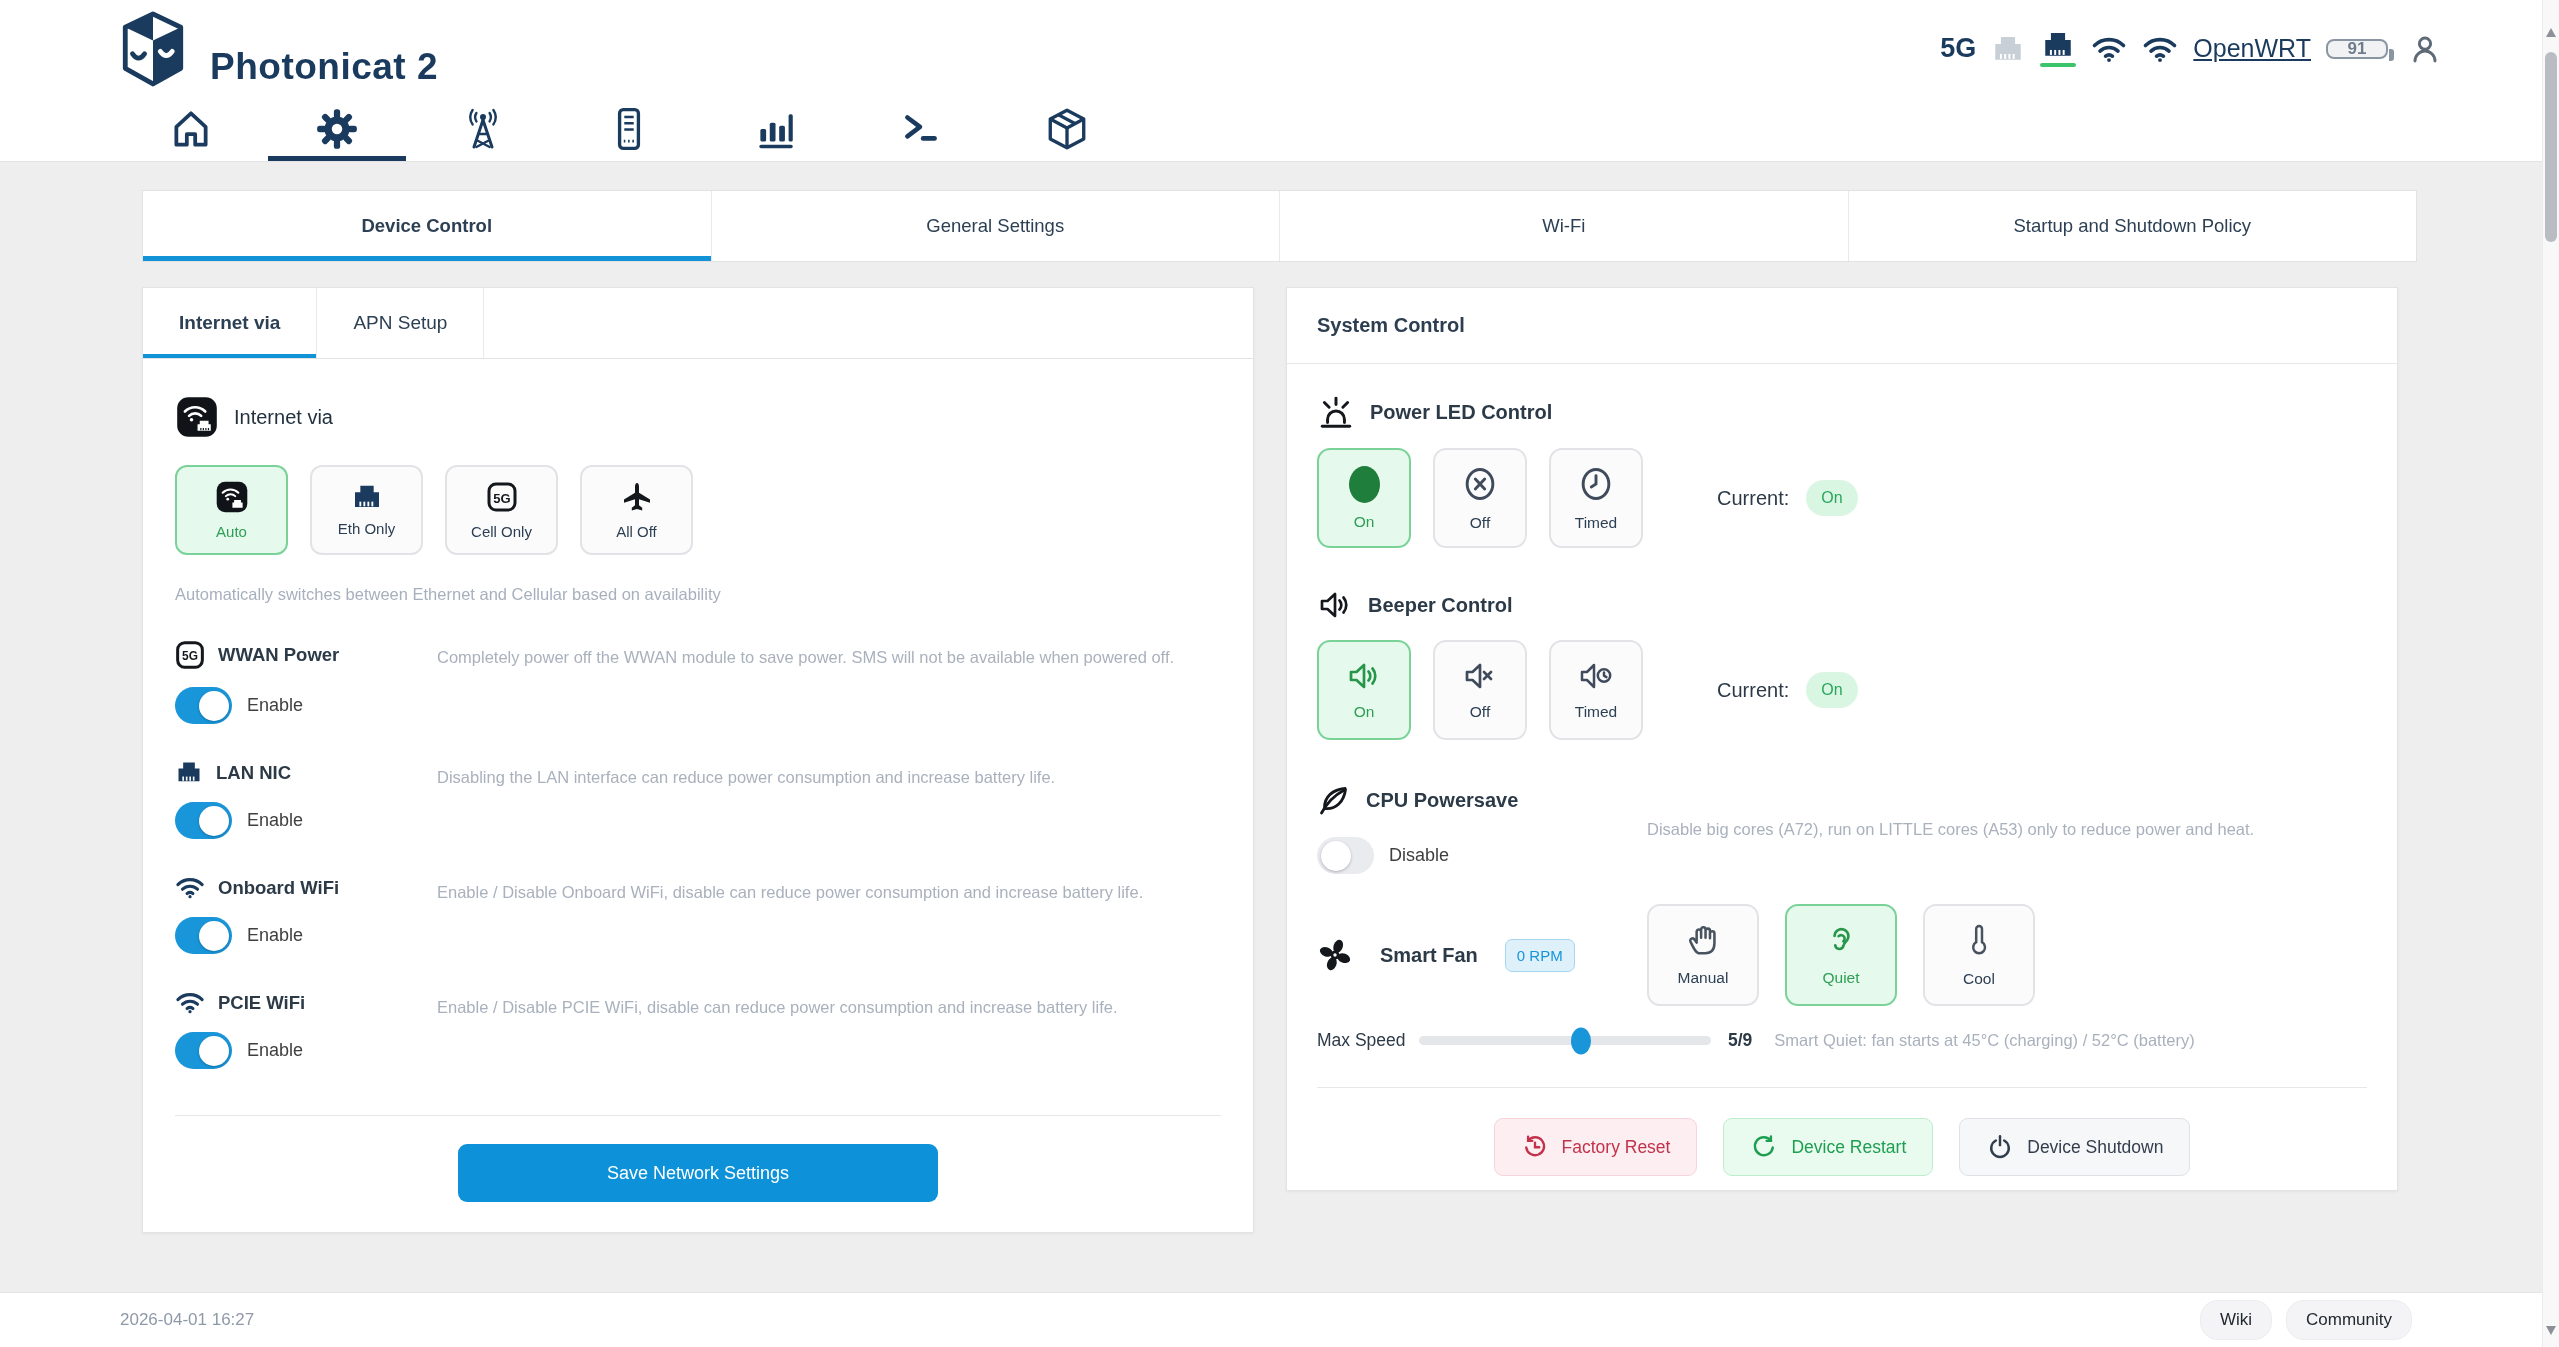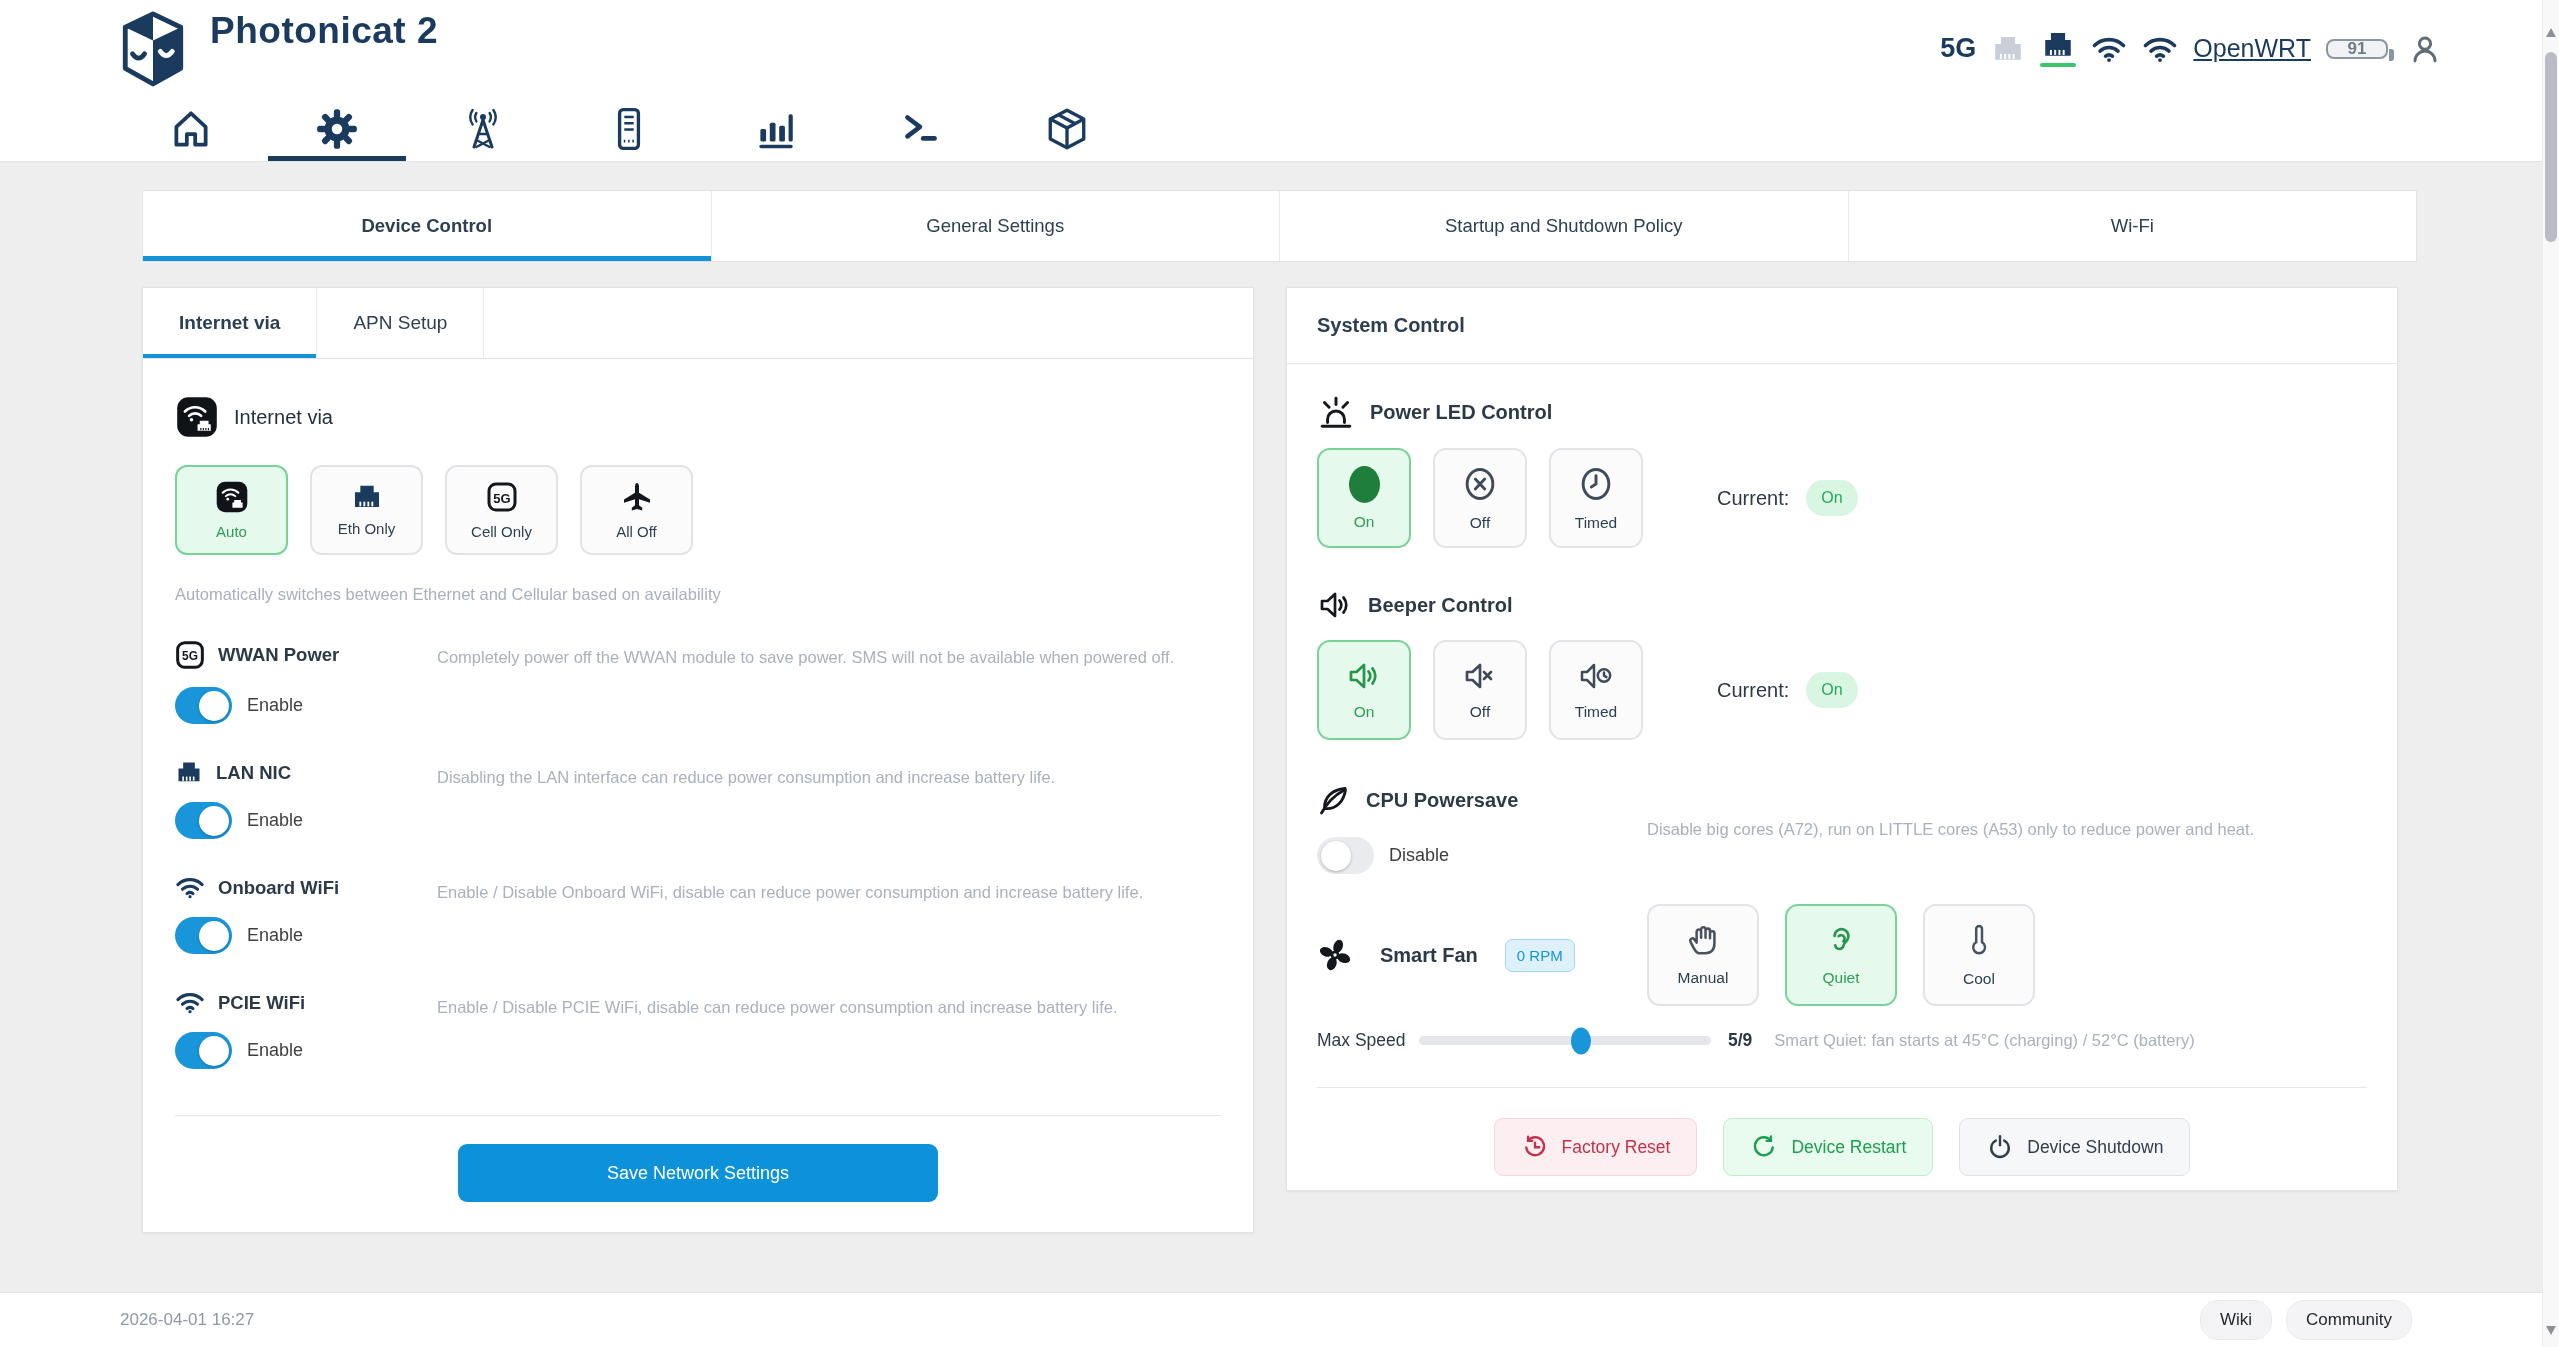--- a/index.html
+++ b/index.html
@@ -10,21 +10,21 @@
     overflow: hidden;
     position: relative;
     color: #2c3a48;
   }
   
   .header-top {
     height: 97px; background: #fff;
     display: flex; align-items: center; justify-content: space-between;
     padding: 0 118px 0 112px;
   }
-  .brand { display: flex; align-items: flex-start; gap: 16px; }
+  .brand { display: flex; align-items: flex-end; gap: 16px; }
   .brand-title { font-size: 37px; font-weight: bold; color: #1b3b5e; letter-spacing: 0.5px; }
   .statusbar { display: flex; align-items: center; gap: 15px; }
   .st-5g { font-size: 27px; font-weight: bold; color: #1b3b5e; }
   .eth-wrap { display: flex; flex-direction: column; align-items: center; }
   .eth-underline { width: 36px; height: 4px; background: #3cc46a; border-radius: 2px; margin-top: 3px; }
   .openwrt { font-size: 25px; color: #1b3b5e; text-decoration: underline; cursor: pointer; }
   .battery { position: relative; width: 62px; height: 20px; border: 2.5px solid #8a95a3; border-radius: 8px;
     background: #f0f2f4; display: flex; align-items: center; justify-content: center;
     font-size: 17px; font-weight: bold; color: #707c8a; }
   .battery::after { content:""; position:absolute; right:-8px; top:8px; width:5px; height:12px; background:#8a95a3; border-radius:0 3px 3px 0; }
@@ -291,22 +291,22 @@
       </svg>
     </span>
   </div>
 </div>
 
 <div class="main">
 
   <div class="main-tabs">
     <div class="main-tab active">Device Control</div>
     <div class="main-tab">General Settings</div>
+    <div class="main-tab">Wi-Fi</div>
     <div class="main-tab">Startup and Shutdown Policy</div>
-    <div class="main-tab">Wi-Fi</div>
   </div>
 
   <div class="cards">
 
     <div class="card">
       <div class="subtabs">
         <div class="subtab active">Internet via</div>
         <div class="subtab">APN Setup</div>
       </div>
       <div class="left-content">

